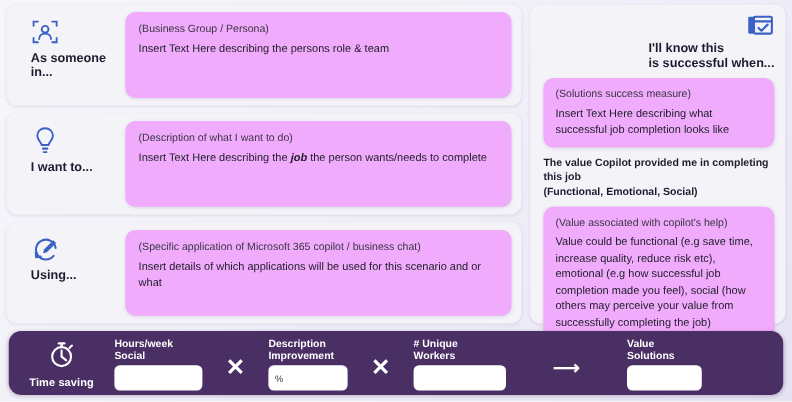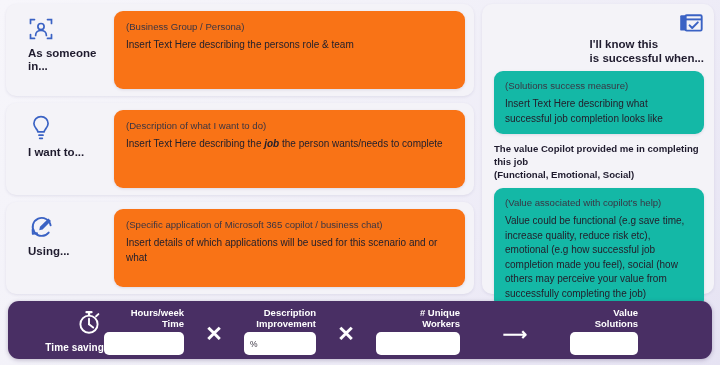--- a/index.html
+++ b/index.html
@@ -69,21 +69,21 @@
     font-size: 11.5px;
     font-weight: bold;
     color: #1f1b2e;
     margin-top: 1px;
     line-height: 1.15;
   }
 
   .row-input {
     flex: 1;
     margin: 7px 9px 7px 0;
-    background: #f97316;
+    background: #f0abfc;
     border-radius: 9px;
     box-shadow: 0 1px 3px rgba(60,50,110,0.13);
     padding: 9px 12px;
   }
 
   .hint {
     font-size: 9.6px;
     color: #3a3543;
     line-height: 1.5;
     margin-bottom: 4px;
@@ -116,21 +116,21 @@
 
   .right-title {
     font-size: 11.5px;
     font-weight: bold;
     color: #1f1b2e;
     line-height: 1.25;
     margin: 1px 0 5px 0;
   }
 
   .right-box {
-    background: #14b8a6;
+    background: #f0abfc;
     border-radius: 9px;
     box-shadow: 0 1px 3px rgba(60,50,110,0.13);
     padding: 8px 11px;
   }
 
   .right-subtitle {
     font-size: 9.6px;
     font-weight: bold;
     color: #1f1b2e;
     line-height: 1.35;
@@ -150,21 +150,21 @@
     align-items: center;
     color: #ffffff;
     box-shadow: 0 1px 4px rgba(50,30,80,0.28);
   }
 
   .calc-first {
     width: 96px;
     flex: none;
     display: flex;
     flex-direction: column;
-    align-items: flex-end;
+    align-items: center;
     justify-content: center;
     gap: 1px;
   }
 
   .calc-first .lbl {
     font-size: 10px;
     font-weight: bold;
     letter-spacing: .1px;
   }
 
@@ -174,21 +174,20 @@
     flex-direction: column;
     justify-content: center;
     padding-top: 2px;
   }
 
   .calc-field .cap {
     font-size: 9.5px;
     font-weight: bold;
     line-height: 1.18;
     margin-bottom: 3px;
-    text-align: right;
   }
 
   .calc-field .box {
     height: 23px;
     background: #ffffff;
     border-radius: 5px;
     font-size: 8.5px;
     color: #3a3543;
     display: flex;
     align-items: center;
@@ -327,21 +326,21 @@
         <rect x="13.9" y="5.8" width="2.3" height="2.9" fill="#ffffff"></rect>
         <path d="M22.1 9.3l2.3-2.2" stroke="#ffffff" stroke-width="1.9" stroke-linecap="round"></path>
       </svg>
     </div>
     <div class="lbl">Time saving</div>
   </div>
 
   <div class="calc-field" style="width:80px">
     <div class="cap">
       <div>Hours/week</div>
-      <div>Time</div>
+      <div>Social</div>
     </div>
     <div class="box"></div>
   </div>
 
   <div class="op" style="width:60px">✕</div>
 
   <div class="calc-field" style="width:72px">
     <div class="cap">
       <div>Description</div>
       <div>Improvement</div>

